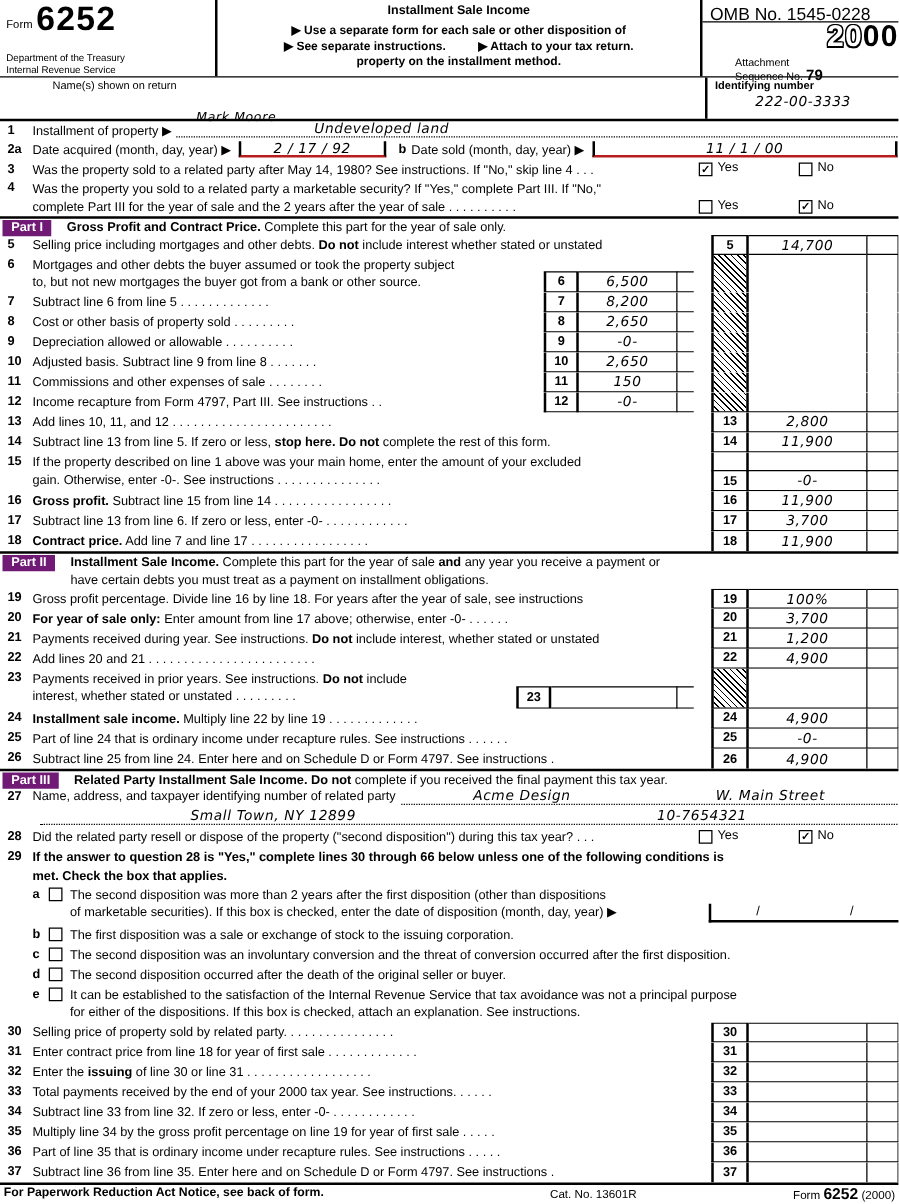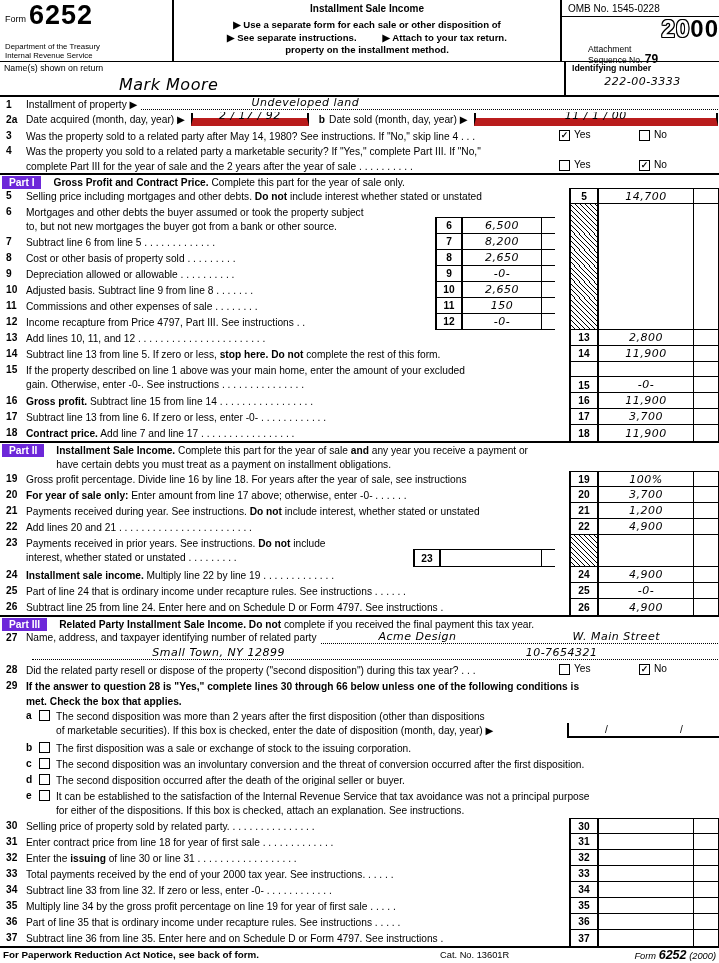--- a/index.html
+++ b/index.html
@@ -16,55 +16,55 @@
   .hdr-left { width:172px; padding:2px 4px 1px 5px; display:flex; flex-direction:column; }
   .formline { display:flex; align-items:flex-start; gap:3px; }
   .form-word { font-size:9px; margin-top:12px; }
   .form-no-big { font-size:27px; font-weight:bold; letter-spacing:1px; line-height:26px; }
   .deptwrap { margin-top:auto; font-size:7.8px; line-height:9px; }
   .hdr-center { flex:1; border-left:2px solid #000; border-right:2px solid #000; text-align:center; padding-top:3px; }
   .main-title { font-size:10px; font-weight:bold; }
   .bullets { font-size:9.6px; font-weight:bold; margin-top:5px; line-height:12.5px; }
   .bullets .gap { display:inline-block; width:26px; }
   .hdr-right { width:157px; display:flex; flex-direction:column; }
-  .omb { border-bottom:1px solid #000; font-size:10px; padding:3px 4px 2px 6px; height:18px; }
+  .omb { border-bottom:1px solid #000; font-size:14px; padding:3px 4px 2px 6px; height:18px; }
   .yrwrap { text-align:right; line-height:22px; margin-top:1px; }
   .yr { font-size:24px; font-weight:bold; letter-spacing:1px; }
   .yr-outline { color:#fff; text-shadow:-1px -1px 0 #000,1px -1px 0 #000,-1px 1px 0 #000,1px 1px 0 #000,-1px 0 0 #000,1px 0 0 #000,0 -1px 0 #000,0 1px 0 #000; }
   .attwrap { font-size:8.6px; line-height:9.5px; padding-left:26px; }
   .seqno { font-size:12px; font-weight:bold; }
 
   
-  .namerow { display:flex; height:35px; border-bottom:2.5px solid #000; }
+  .namerow { display:flex; height:35px; border-bottom:2.5px solid #000;padding-left:38px; }
   .name-left { flex:1; padding:1px 4px; }
   .small-label { font-size:8.8px; }
-  .name-val { padding-left:115px; font-size:16px; margin-top:2px; }
+  .name-val { padding-left:115px; font-size:10px; margin-top:16px; }
   .name-right { width:155px; border-left:2px solid #000; padding:1px 6px; }
   .id-label { font-size:8.8px; font-weight:bold; }
   .id-val { text-align:center; margin-top:2px; }
 
   
   .ln { display:flex; align-items:stretch; overflow:hidden; } .h15{height:15px} .h16{height:16px} .h30{height:30px} .h31{height:31px} .h32{height:32px}
   .lnum { width:26px; flex:none; font-weight:bold; padding:2px 0 0 6px; }
   .ltext { flex:1; padding-top:2px; line-height:13.5px; }
   .tl { line-height:14.2px; }
   .fill { flex:1; border-bottom:1.5px dotted #000; margin:0 1px 2px 4px; display:flex; align-items:flex-end; }
   .fill-around { justify-content:space-around; }
-  .datebox { border-left:2px solid #000; border-right:2px solid #000; border-bottom:8px solid #b91c1c; height:13px; margin-top:1px; display:flex; align-items:center; justify-content:center; }
+  .datebox { border-left:2px solid #000; border-right:2px solid #000; border-bottom:2px solid #b91c1c; height:13px; margin-top:1px; display:flex; align-items:center; justify-content:center; }
   .db1 { width:118px; margin-left:6px; }
   .db2 { flex:1; margin-left:6px; margin-right:1px; }
 
   
   .cbg { width:160px; flex:none; display:flex; padding-top:1px; }
   .cbi { flex:1; display:flex; gap:4px; align-items:flex-start; }
   .cb { width:11px; height:11px; flex:none; border:1.5px solid #000; font-size:9px; line-height:9px; text-align:center; font-weight:bold; margin-top:1px; }
 
   
   .pbar { border-top:2.5px solid #000; display:flex; padding-top:1px; }
-  .pbox { background:#6d28d9; color:#fff; font-weight:bold; padding:0 7px; height:13px; line-height:13px; margin-left:2px; flex:none; }
+  .pbox { background:#701a75; color:#fff; font-weight:bold; padding:0 7px; height:13px; line-height:13px; margin-left:2px; flex:none; }
   .ptext { padding-left:12px; line-height:14px; }
 
   
   .rc { width:150px; flex:none; display:flex; align-items:stretch; }
   .rc-num { width:30px; border-left:2px solid #000; border-right:2px solid #000; border-bottom:1px solid #000;
             font-weight:bold; display:flex; align-items:center; justify-content:center; }
   .rc-amt { width:94px; border-bottom:1px solid #000; display:flex; align-items:center; justify-content:center; }
   .rc-cents { width:26px; border-left:1px solid #000; border-right:1px solid #000; border-bottom:1px solid #000; }
   .rc-top > div { border-top:1px solid #000; }
   .nb { border-bottom:none !important; }
@@ -87,21 +87,21 @@
   .slet { width:13px; margin-left:26px; flex:none; font-weight:bold; padding-top:2px; }
   .scb { flex:none; margin:2px 6px 0 0; }
   .stext { flex:1; padding-top:2px; line-height:14.2px; }
   .adate { width:152px; flex:none; align-self:flex-end; height:15px; margin-bottom:2px;
            border-left:2px solid #000; border-bottom:2px solid #000; display:flex; justify-content:space-around; align-items:center; }
 
   
   .footer { border-top:2.5px solid #000; height:15px; display:flex; align-items:center; padding:0 3px; }
   .f-notice { font-weight:bold; font-size:9.8px; }
   .f-cat { font-size:9.3px; position:absolute; left:440px; }
-  .f-form { margin-left:auto; font-size:9.3px;font-style:italic; }
+  .f-form { margin-left:auto; font-size:9.3px; }
   .f-no { font-weight:bold; font-size:12.5px; }
 </style>
 </head>
 <body>
 
 <div class="page">
 
   <div class="hdr">
     <div class="hdr-left">
       <div class="formline">
@@ -297,21 +297,21 @@
         <div class="it-end"></div>
       </div>
     <div class="rc">
         <div class="rc-num hatch nb"></div>
         <div class="rc-amt nb"></div>
         <div class="rc-cents nb"></div>
       </div>
   </div>
   <div class="ln h16">
     <div class="lnum">12</div>
-    <div class="ltext">Income recapture from Price 4797, Part III. See instructions .  .</div>
+    <div class="ltext">Income recapture from Form 4797, Part III. See instructions .  .</div>
     <div class="it">
         <div class="it-num">12</div>
         <div class="it-amt hand">-0-</div>
         <div class="it-end"></div>
       </div>
     <div class="rc">
         <div class="rc-num hatch"></div>
         <div class="rc-amt"></div>
         <div class="rc-cents"></div>
       </div>

